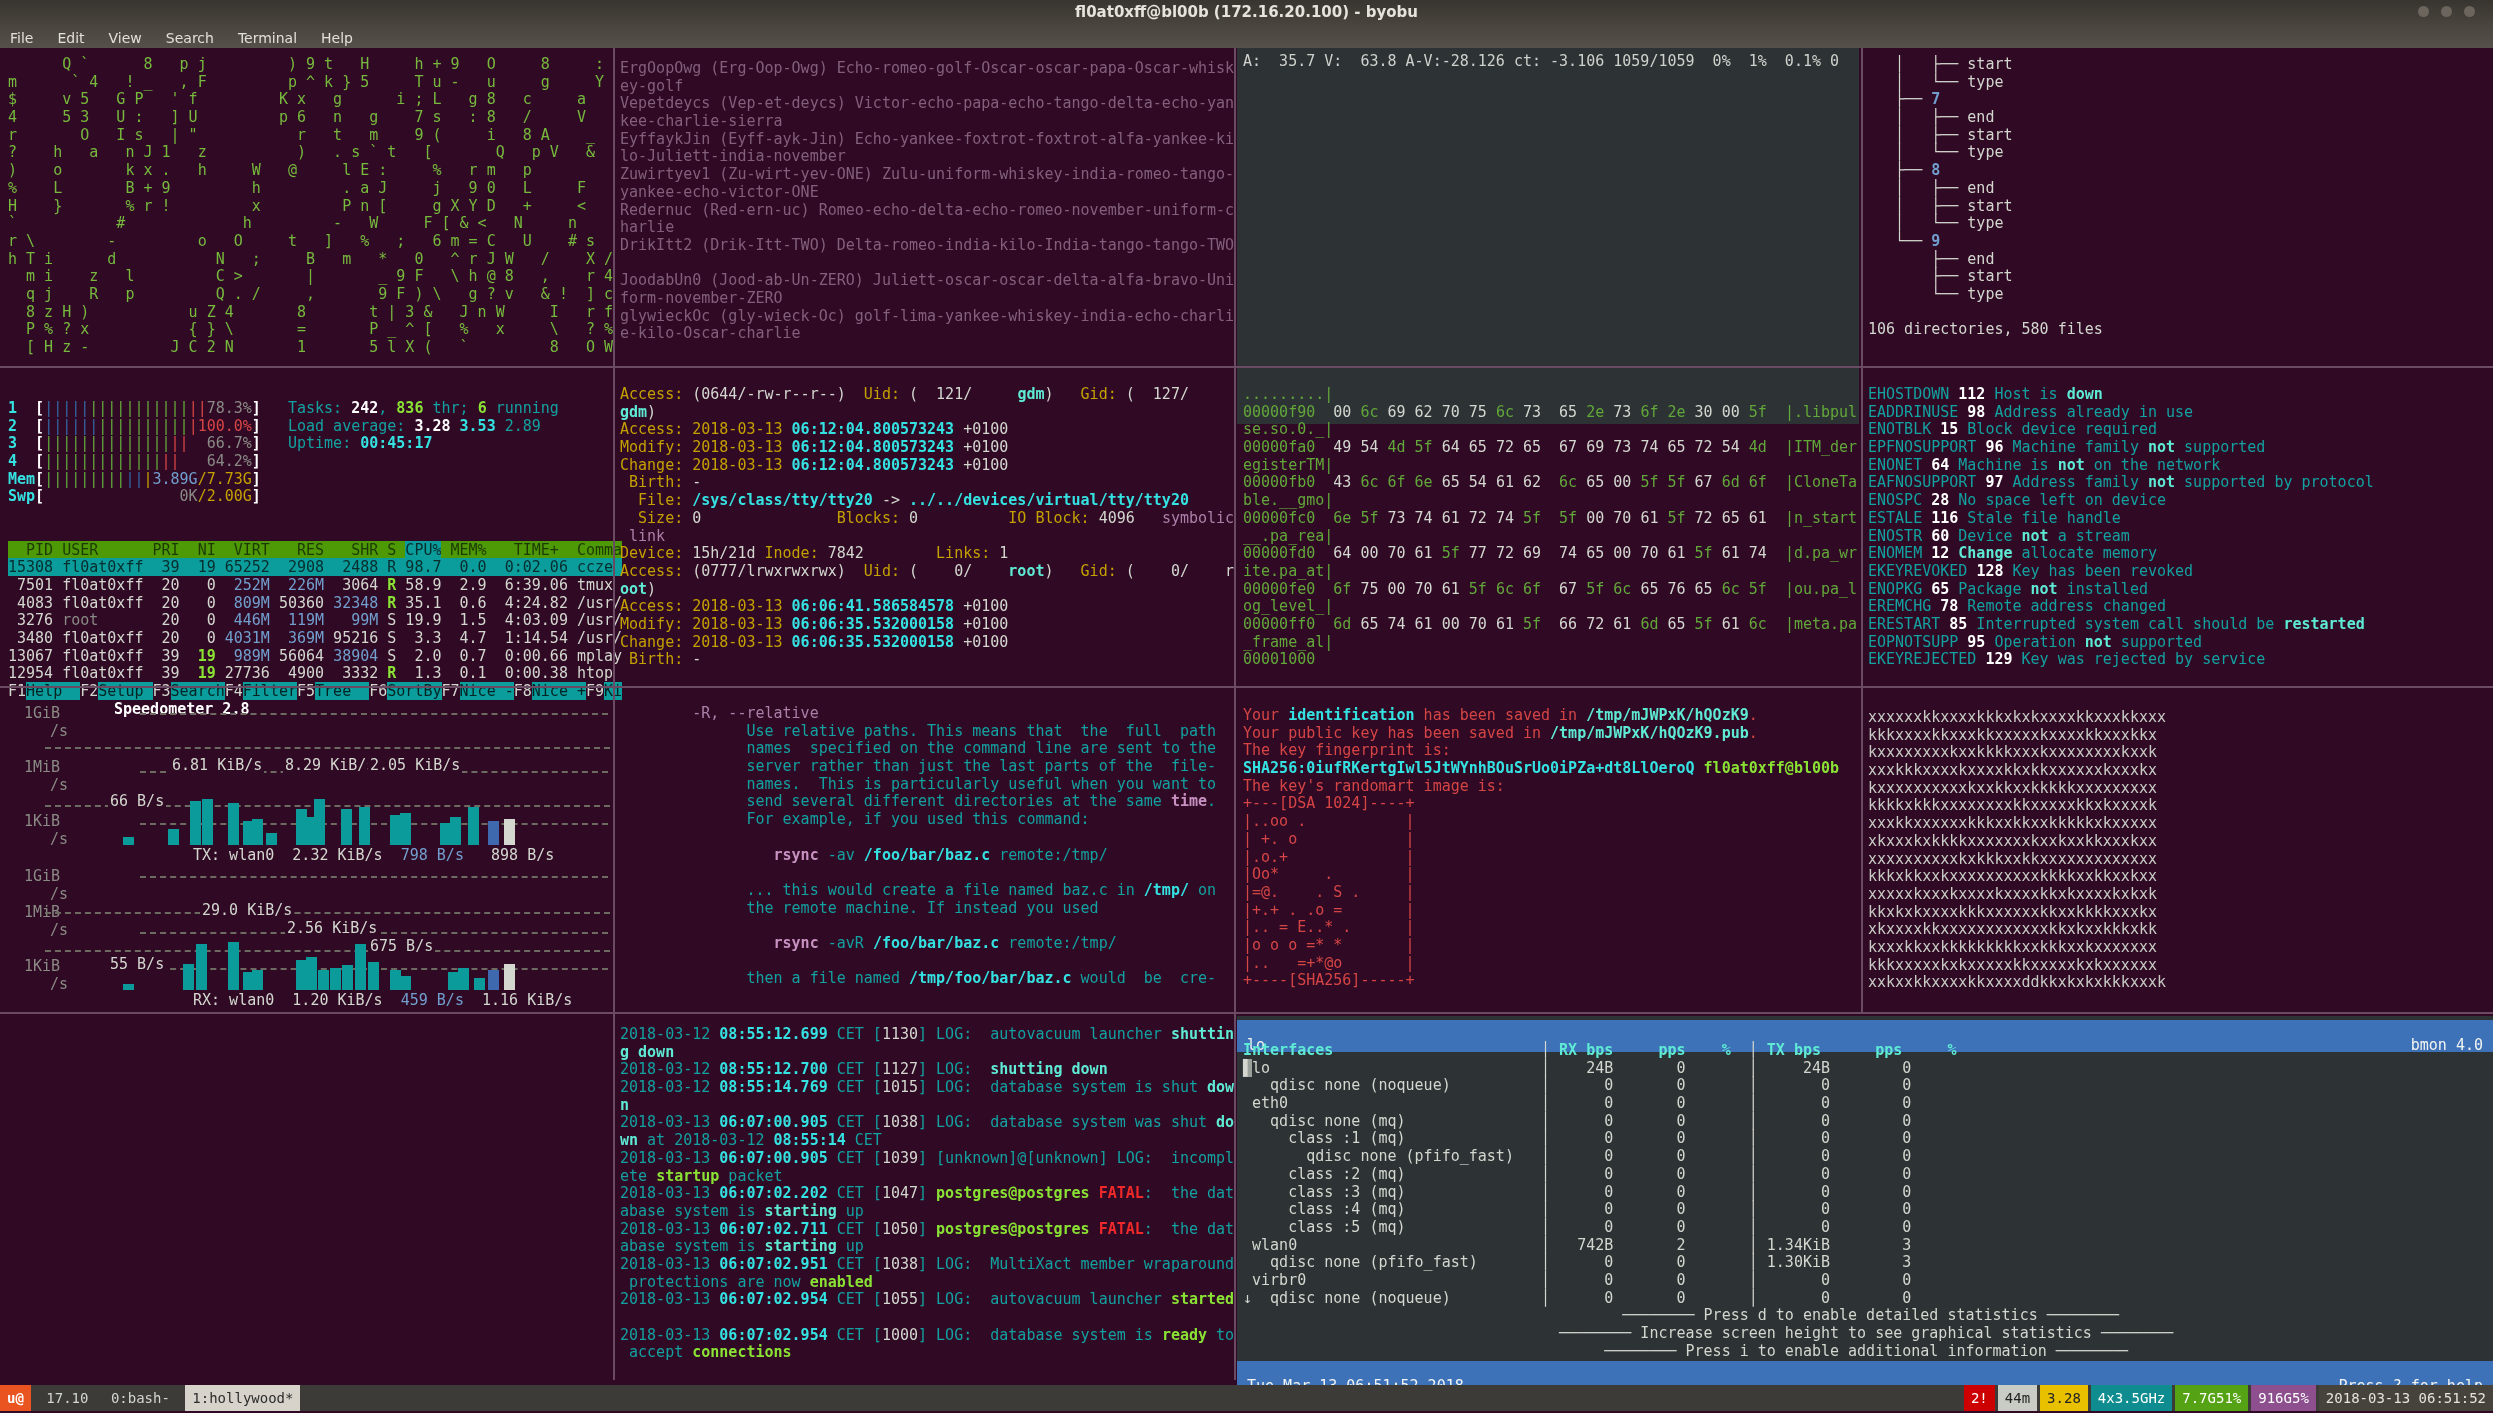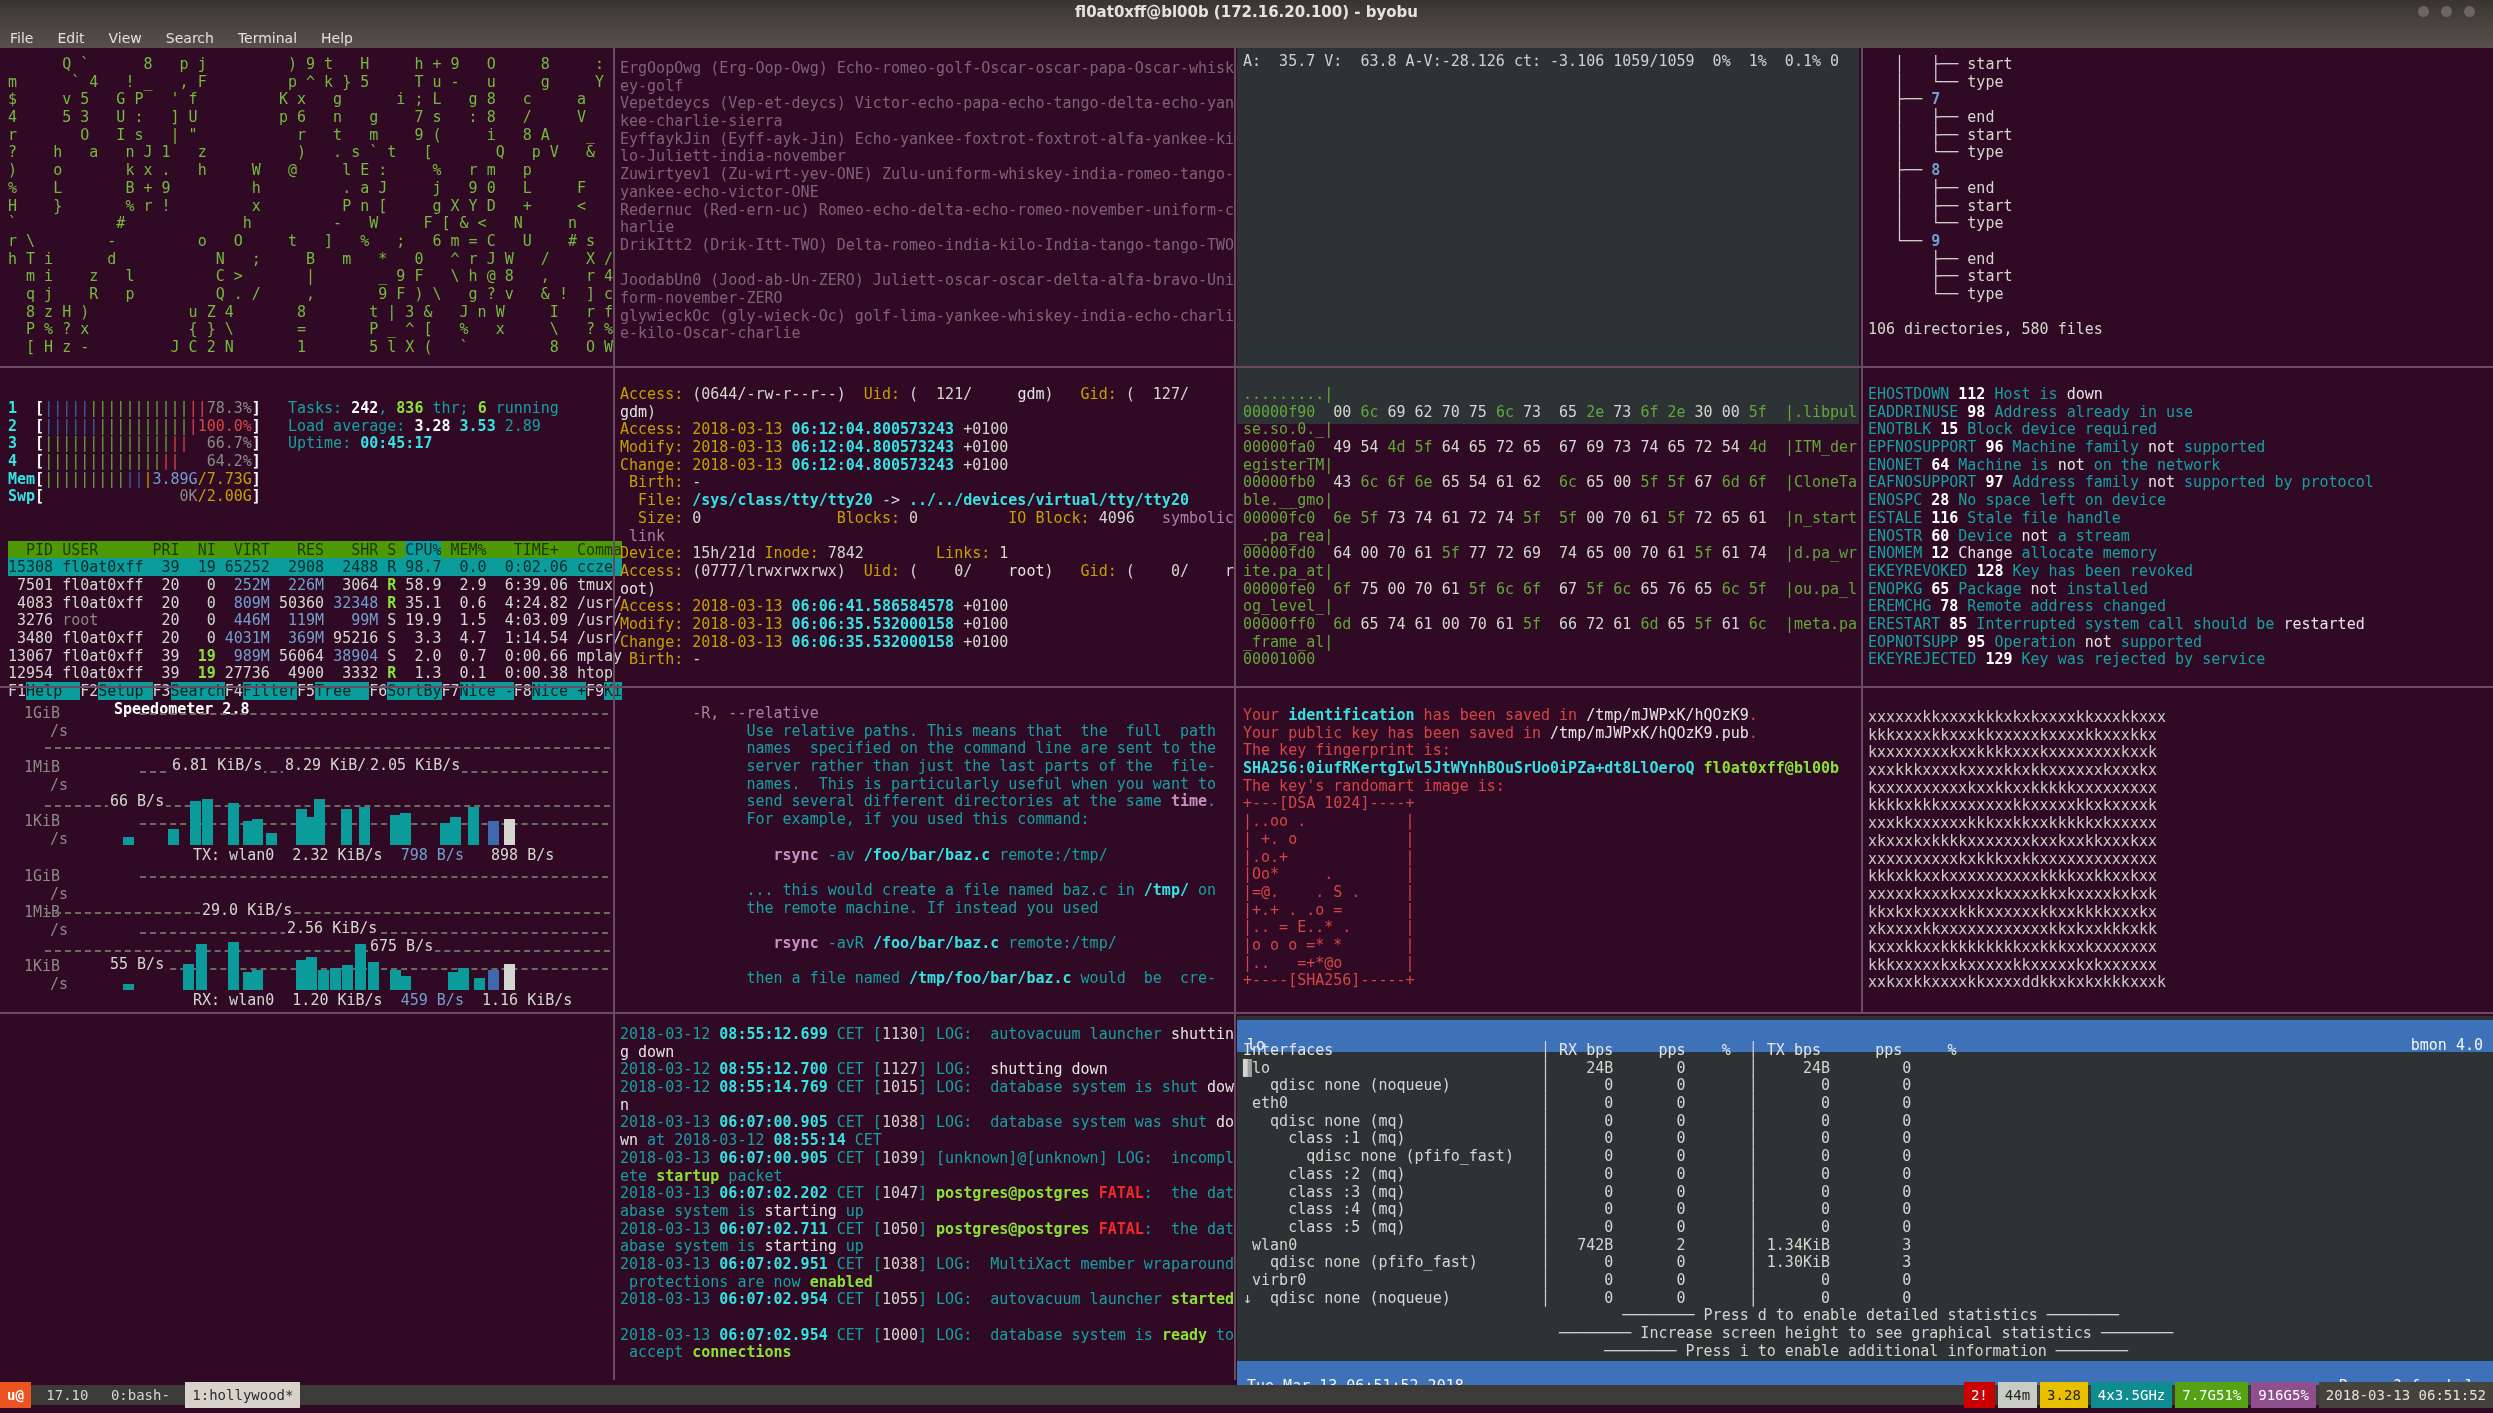--- a/index.html
+++ b/index.html
@@ -19,21 +19,21 @@
         font-size:15px;line-height:17.7px;color:#d3d7cf;}
   .term pre{margin:0;font-family:inherit;font-size:inherit;line-height:inherit;}
   .pane{position:absolute;}
   .tl{white-space:pre;height:17.7px;}
   .divider-h{position:absolute;height:2px;background:#6b4b63;}
   .divider-v{position:absolute;width:2px;background:#6b4b63;}
   
   .w{color:#d3d7cf}.W{color:#ffffff;font-weight:bold}
   .g{color:#62a73a}.G{color:#8ae234;font-weight:bold}
   .c{color:#13a1a1}.C{color:#34e2e2;font-weight:bold}
-  .y{color:#c4a000}.Y{color:#e5e5e5;font-weight:normal}
+  .y{color:#c4a000}.Y{color:#5eead4;font-weight:bold}
   .r{color:#d64545}.R{color:#ef2929;font-weight:bold}
   .m{color:#ad7fa8}.M{color:#c791c1;font-weight:bold}
   .b{color:#3465a4}.B{color:#729fcf}.Bb{color:#729fcf;font-weight:bold}
   .k{color:#8a8a85}
   .mx{color:#76b93d}
   .gp{color:#82607b}
   .kx{color:#c8ccc5}
   .hg{background:#4e9a06;color:#1d3a05}
   .hc{background:#0b9c9c;color:#072d2d}
   .hs{background:#0b9c9c;color:#072d2d}
@@ -44,21 +44,21 @@
   
   .bmon-bar{position:absolute;left:0;width:100%;height:19px;background:#3d71b8;color:#f2f4f1;
             display:flex;justify-content:space-between;padding:16px 10px;box-sizing:border-box;
             font-size:15px;line-height:19px;}
   
   .sp-label{position:absolute;font-size:15px;background:#300a24;padding:0 2px;}
   .sp-grid{position:absolute;border-top:2px dashed #6d6a62;height:0;}
   .sp-bar{position:absolute;background:#0b9b9b;}
   .sp-bar.bl{background:#3f69ae}.sp-bar.lt{background:#d3d7cf}
   
-  .statusbar{position:absolute;left:0;top:1385px;width:2493px;height:20px;background:#3c3b37;
+  .statusbar{position:absolute;left:0;top:1385px;width:2493px;height:26px;background:#3c3b37;
              display:flex;justify-content:space-between;align-items:center;
              font-size:14px;line-height:26px;color:#e6e2dc;}
   .statusbar .seg{display:inline-block;padding:0 7px;height:26px;white-space:pre;}
   .sb-ubuntu{background:#e95420;color:#fff;font-weight:bold;}
   .sb-plain{color:#d3d7cf;}
   .sb-active{background:#d7d3cb;color:#2c2c2c;}
   .sb-red{background:#cc0000;color:#fff;margin-left:3px;}
   .sb-light{background:#c8ccc4;color:#222;margin-left:3px;}
   .sb-yellow{background:#e8c000;color:#222;margin-left:3px;}
   .sb-teal{background:#0e8c8f;color:#fff;margin-left:3px;}

